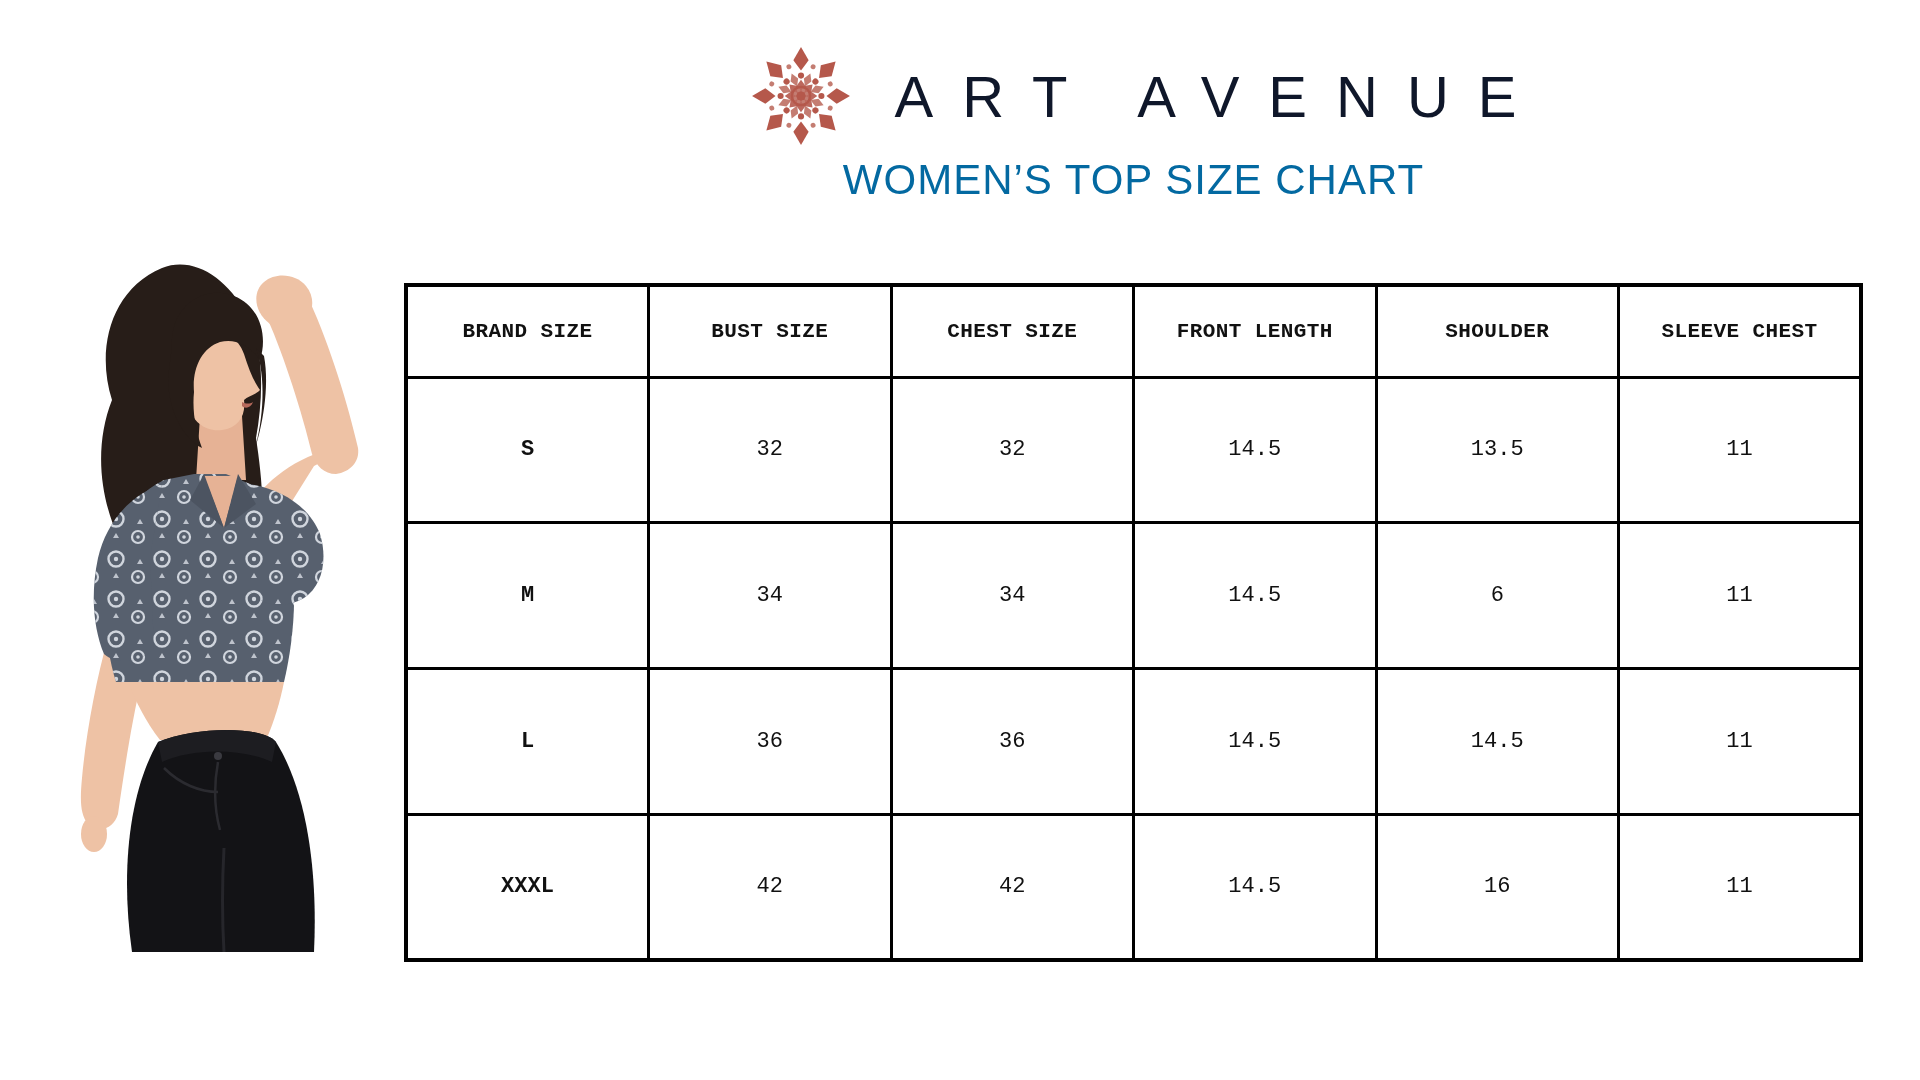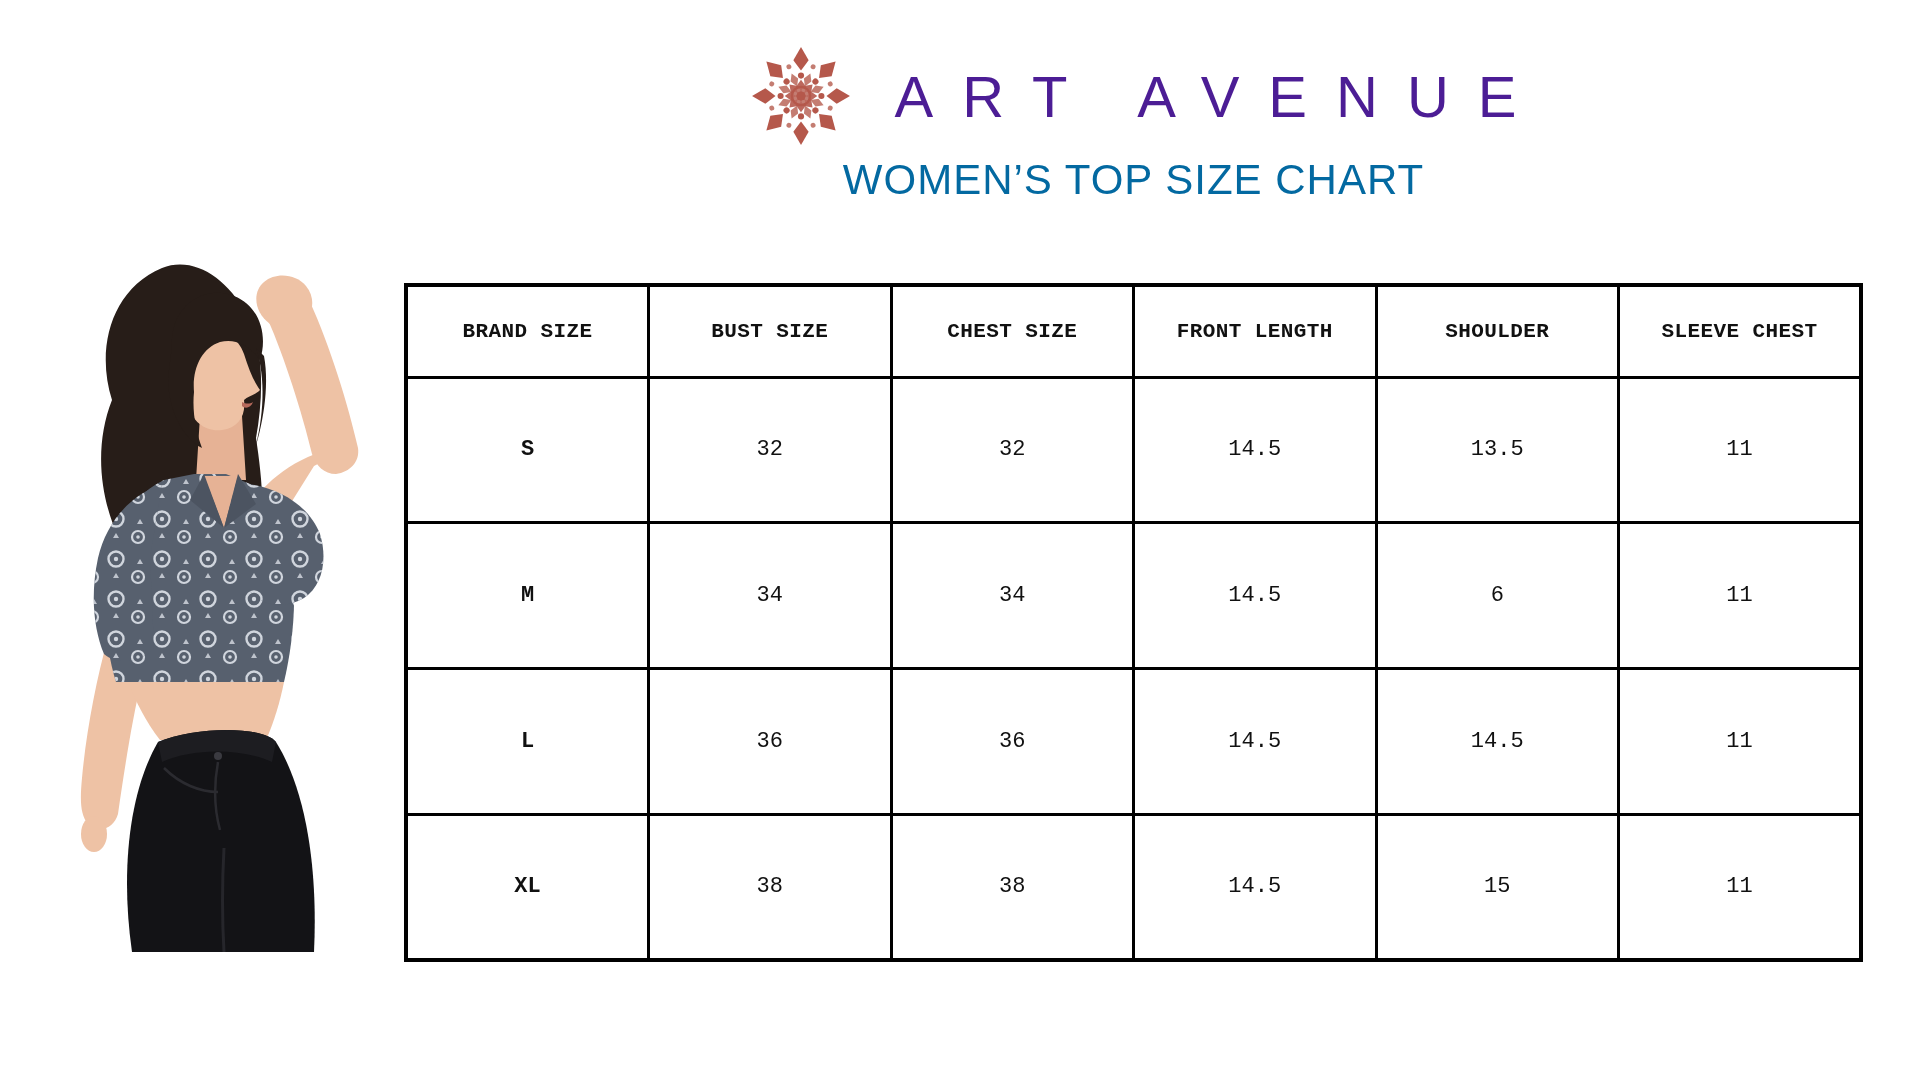--- a/index.html
+++ b/index.html
@@ -25,21 +25,21 @@
     justify-content:center;
     gap:42px;
     height:104px;
   }
   .brand-logo { width:102px; height:102px; flex:0 0 auto; }
   .brand-name {
     font-size:58px;
     font-weight:400;
     letter-spacing:0.50em;
     margin-right:-0.50em; 
-    color:#4c1d95;
+    color:#0f172a;
     white-space:nowrap;
   }
   .page-title {
     margin-top:8px;
     font-size:42px;
     font-weight:500;
     letter-spacing:1px;
     color:#0369a1;
     white-space:nowrap;
   }
@@ -216,23 +216,23 @@
       </tr>
       <tr>
         <td class="size-cell">L</td>
         <td>36</td>
         <td>36</td>
         <td>14.5</td>
         <td>14.5</td>
         <td>11</td>
       </tr>
       <tr>
-        <td class="size-cell">XL</td>
-        <td>38</td>
-        <td>38</td>
-        <td>14.5</td>
-        <td>15</td>
+        <td class="size-cell">XXXL</td>
+        <td>42</td>
+        <td>42</td>
+        <td>14.5</td>
+        <td>16</td>
         <td>11</td>
       </tr>
     </tbody>
   </table>
 
 </div>
 
 </body></html>

